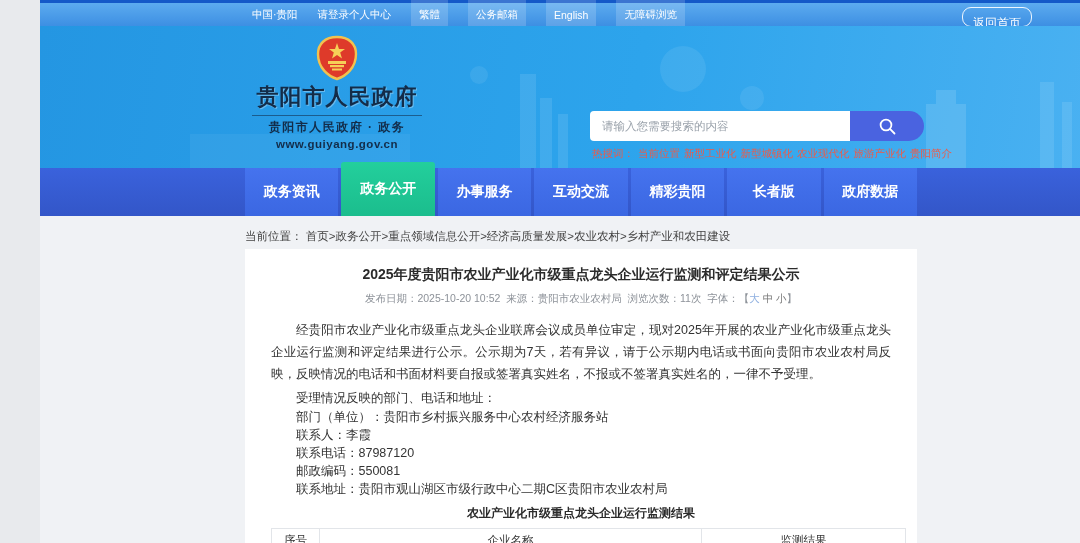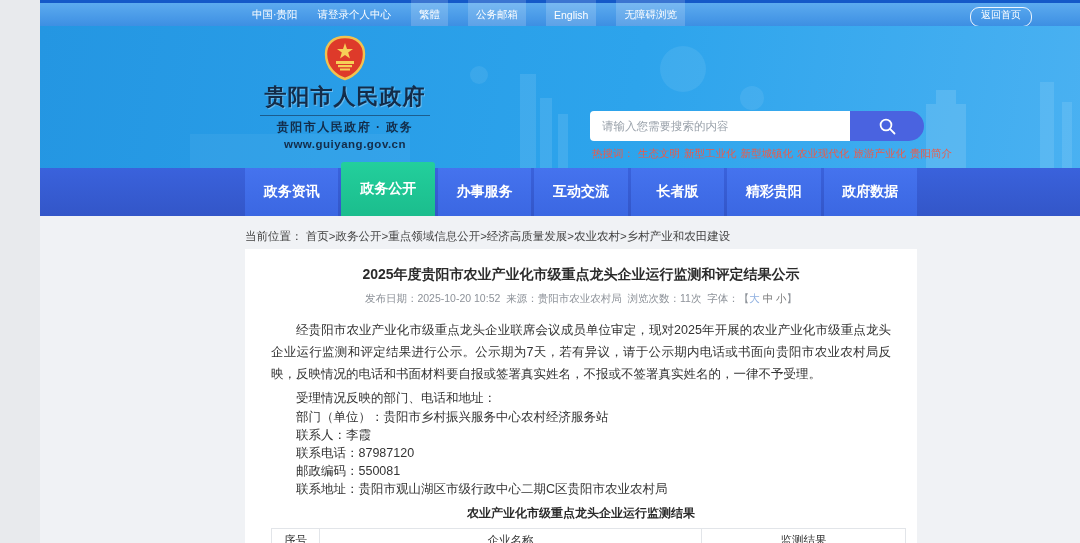--- a/index.html
+++ b/index.html
@@ -14,30 +14,30 @@
     position:absolute; top:3px; left:0; right:0; height:23px;
     background:linear-gradient(180deg,#5cabef,#3d8fe3);
     display:flex; align-items:center;
   }
   .topbar-inner { margin-left:212px; display:flex; align-items:center; gap:20px; }
   .tb-link { color:#ffffff; font-size:10.5px; white-space:nowrap; cursor:pointer; }
   .tb-pill { background:rgba(255,255,255,.17); border-radius:9px; padding:19px 8px; }
   .home-btn {
     position:absolute; right:88px; top:4px; height:20px; line-height:14px;
     border:1px solid rgba(255,255,255,.9); border-radius:9px;
-    color:#fff; font-size:10px; padding:0 10px; cursor:pointer; white-space:nowrap;
+    color:#fff; font-size:12px; padding:8px 10px; cursor:pointer; white-space:nowrap;
   }
   
   .banner {
     position:absolute; top:26px; left:0; right:0; height:142px; overflow:hidden;
     background:linear-gradient(100deg,#2496e2 0%,#2da4ec 55%,#4cb2f2 100%);
   }
   .decor { position:absolute; background:rgba(255,255,255,.10); }
   .blob { position:absolute; border-radius:50%; background:rgba(255,255,255,.08); }
-  .logo-block { position:absolute; left:216px; top:8px; width:178px; text-align:center; }
+  .logo-block { position:absolute; left:208px; top:8px; width:178px; text-align:center; }
   .emblem-wrap { height:48px; display:flex; justify-content:center; align-items:center; }
   .site-title { font-size:22px; font-weight:bold; color:#132c49; letter-spacing:1px;
                 text-shadow:1px 1px 0 rgba(255,255,255,.30); white-space:nowrap; }
   .logo-divider { height:1px; background:rgba(16,40,70,.55); margin:3px 4px; }
   .site-sub { font-size:12px; font-weight:bold; letter-spacing:1.5px; color:#132c49; white-space:nowrap; }
   .site-url { font-size:11.5px; font-weight:bold; color:#132c49; margin-top:2px; letter-spacing:.5px; }
   .search-input {
     position:absolute; left:550px; top:85px; width:262px; height:30px;
     background:#fff; border:none; outline:none; border-radius:4px 0 0 4px;
     padding:4px 12px; font-size:11.5px; color:#333; font-family:"Liberation Sans",sans-serif;
@@ -138,37 +138,37 @@
     <button class="search-btn">
       <span style="display:flex;">
         <svg width="19" height="19" viewBox="0 0 19 19">
           <circle cx="8" cy="8" r="5.4" fill="none" stroke="#ffffff" stroke-width="1.8"></circle>
           <line x1="12.2" y1="12.2" x2="16.5" y2="16.5" stroke="#ffffff" stroke-width="1.8" stroke-linecap="round"></line>
         </svg>
       </span>
     </button>
     <div class="hot-row">
       <span>热搜词：</span>
-      <span class="hot-word">生态文明</span>
+      <span class="hot-word">当前位置</span>
       <span class="hot-word">新型工业化</span>
       <span class="hot-word">新型城镇化</span>
       <span class="hot-word">农业现代化</span>
       <span class="hot-word">旅游产业化</span>
       <span class="hot-word">贵阳简介</span>
     </div>
   </div>
 
   <div class="navbar">
     <div class="nav-inner">
       <div class="nav-tab">政务资讯</div>
       <div class="nav-tab active">政务公开</div>
       <div class="nav-tab">办事服务</div>
       <div class="nav-tab">互动交流</div>
+      <div class="nav-tab">精彩贵阳</div>
       <div class="nav-tab">长者版</div>
-      <div class="nav-tab">精彩贵阳</div>
       <div class="nav-tab">政府数据</div>
     </div>
   </div>
 
   <div class="page">
     <div class="breadcrumb">
       <span>当前位置：</span>
       <span class="bc-path">首页&gt;政务公开&gt;重点领域信息公开&gt;经济高质量发展&gt;农业农村&gt;乡村产业和农田建设</span>
     </div>
 

